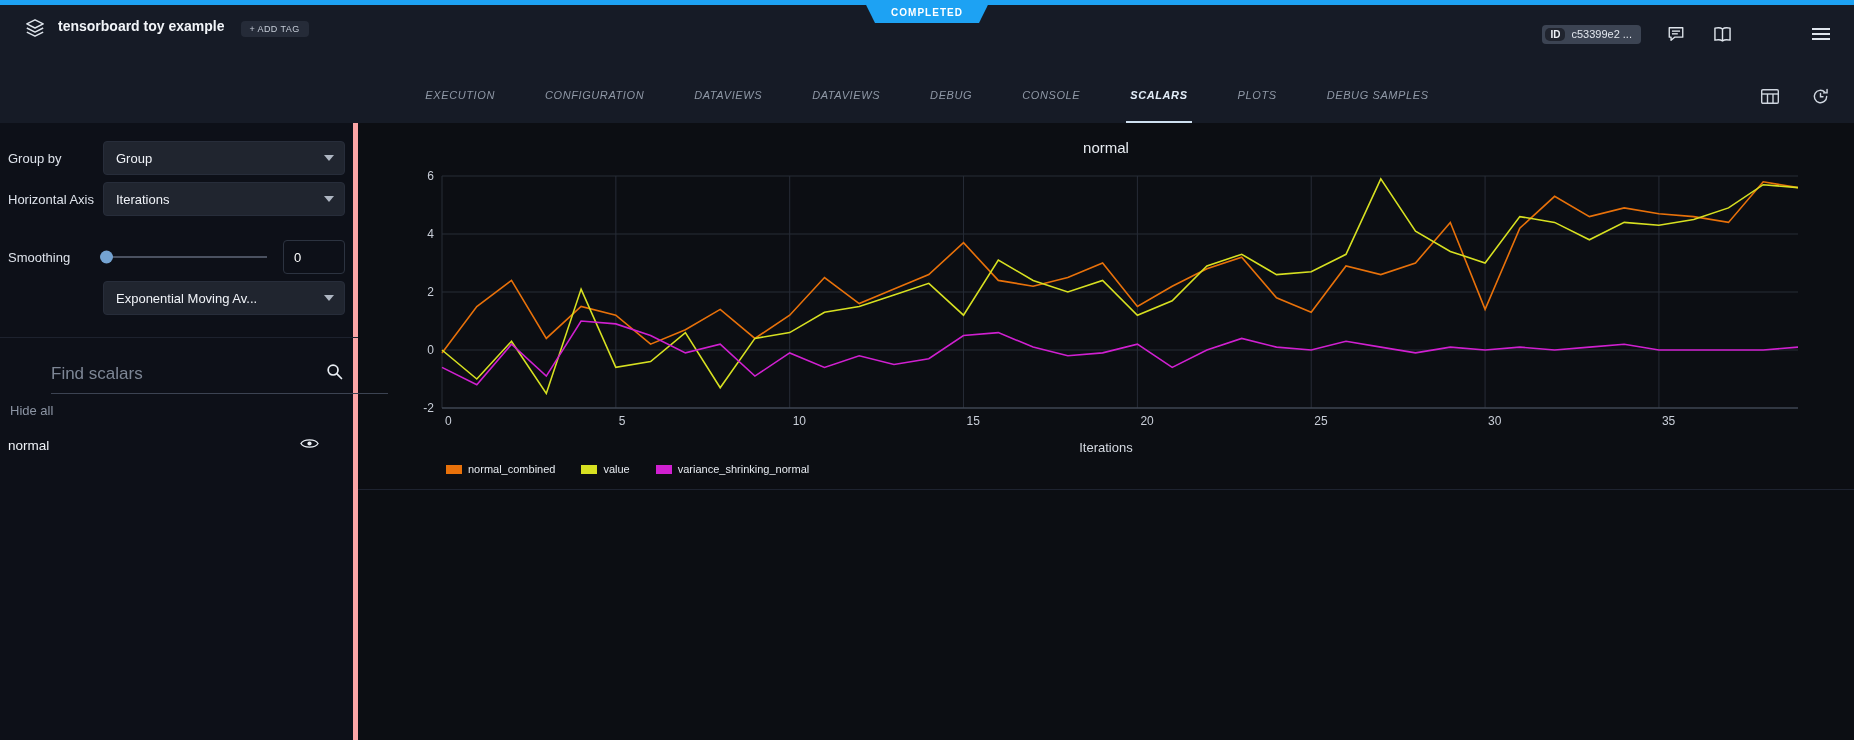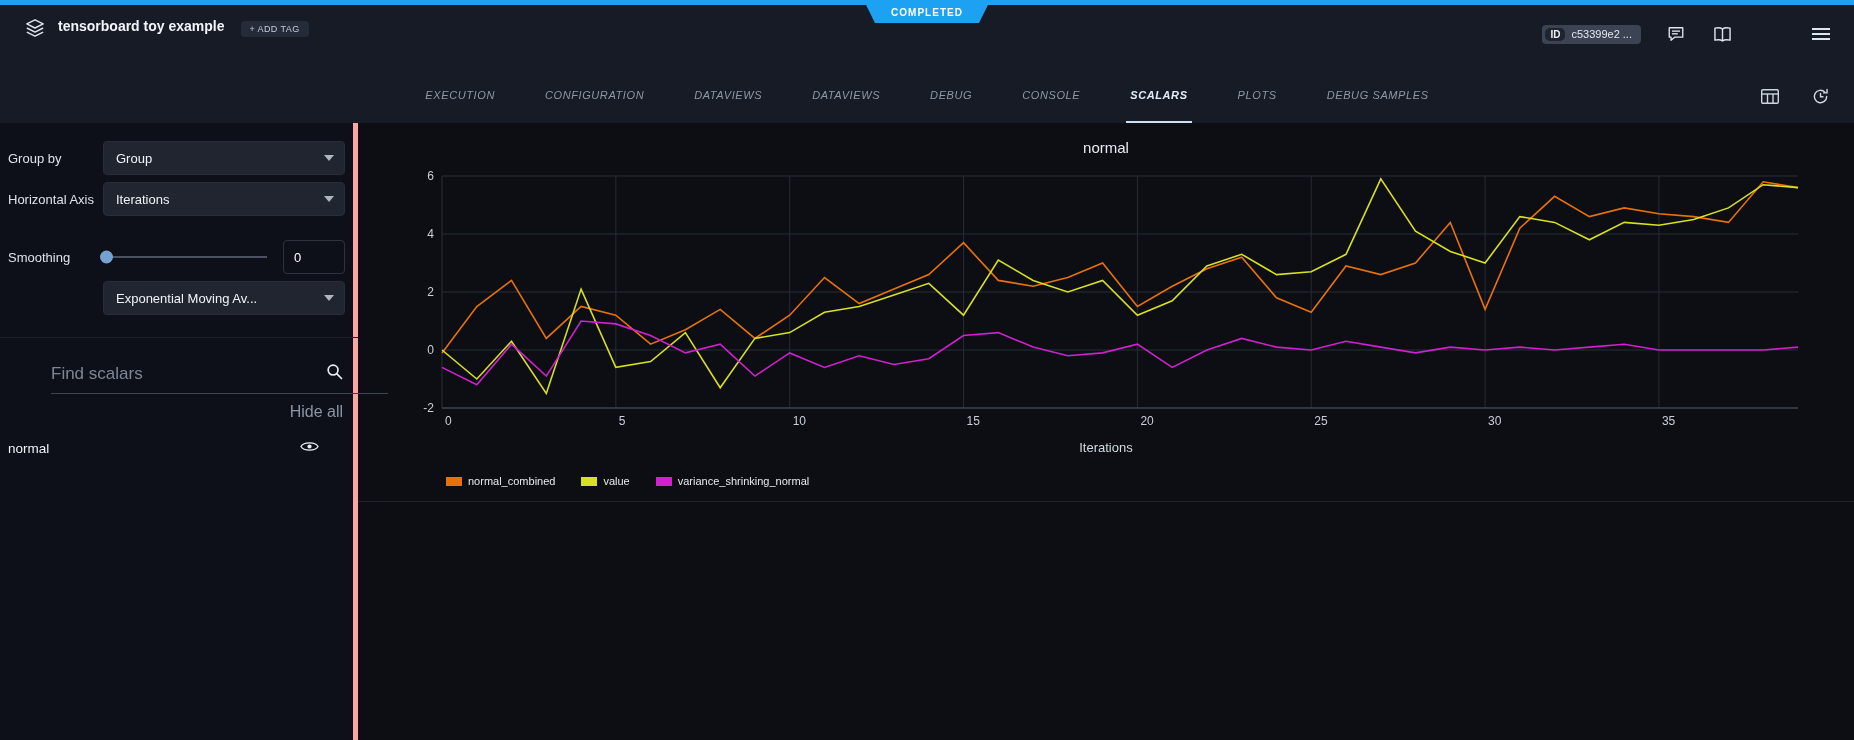--- a/index.html
+++ b/index.html
@@ -55,36 +55,36 @@
     border-radius:4px; color:#fff; font-size:13px; padding:0 10px;
     font-family:"Liberation Sans", sans-serif; }
   .indent { margin-left:95px; }
   .side-divider { border:none; border-top:1px solid #1d222e; margin:22px -24px 20px; }
   .search-row { position:relative; margin-top:4px; }
   .search-input { width:100%; background:transparent; border:none; border-bottom:1px solid #3c4352;
     padding:6px 30px 9px 0; font-size:17px; color:#eef1f6; outline:none;
     font-family:"Liberation Sans", sans-serif;margin-left:43px; }
   .search-input::placeholder { color:#7d8695; }
   .search-icon { position:absolute; right:2px; top:5px; cursor:pointer; }
-  .hide-all { text-align:right; font-size:16px; color:#8c95a4; margin:9px 2px 12px; cursor:pointer; }
+  .hide-all { text-align:left; font-size:13px; color:#8c95a4; margin:9px 2px 12px; cursor:pointer; }
   .metric-row { display:flex; align-items:center; justify-content:space-between;
     padding:6px 26px 6px 0; cursor:pointer; }
   .metric-name { font-size:13.5px; color:#eef1f6; }
 
   
   .chart-panel { flex:1; padding-top:16px; display:flex; flex-direction:column; align-items:center;
     background:#0c0e13; min-width:0; }
   .chart-card { width:1400px; display:flex; flex-direction:column; }
   .chart-title { text-align:center; font-size:15px; color:#e8ecf2; height:19px; }
   #chart-svg { margin-top:8px; display:block; }
   #chart-svg .grid { stroke:#272c37; stroke-width:1; }
   #chart-svg .axisline { stroke:#4a5261; stroke-width:1; }
   #chart-svg .tick { fill:#c9ced8; font-size:12px; font-family:"Liberation Sans", sans-serif; }
   .xlabel { text-align:center; font-size:13px; color:#d5dae2; margin-top:2px; }
-  .legend { display:flex; gap:26px; margin:20px 0 0 40px; }
+  .legend { display:flex; gap:26px; margin:8px 0 0 40px; }
   .legend-item { display:flex; align-items:center; gap:6px; cursor:pointer; }
   .legend-swatch { width:16px; height:9px; display:inline-block; }
   .legend-label { font-size:11px; color:#e6eaf0; }
   .section-divider { width:100%; border:none; border-top:1px solid #1e2330; margin-top:14px; }
 </style>
 </head>
 <body>
 
 <div class="page">
 

